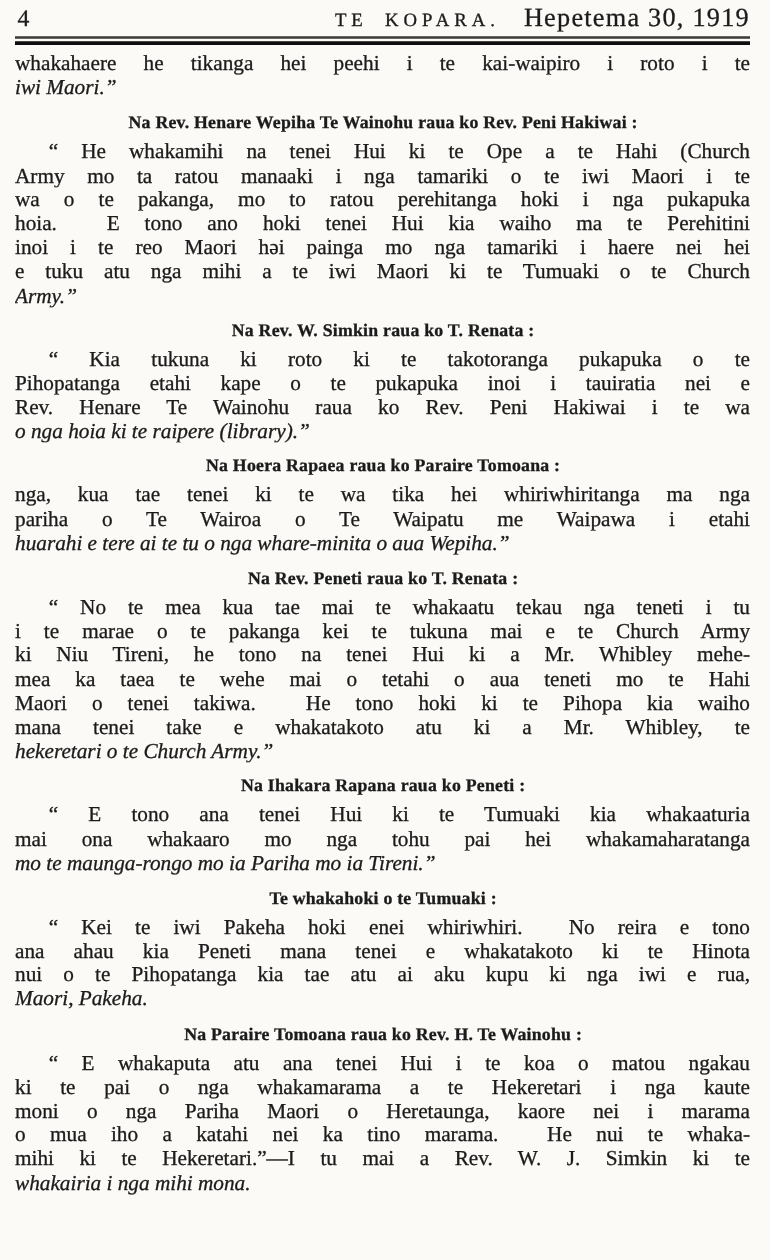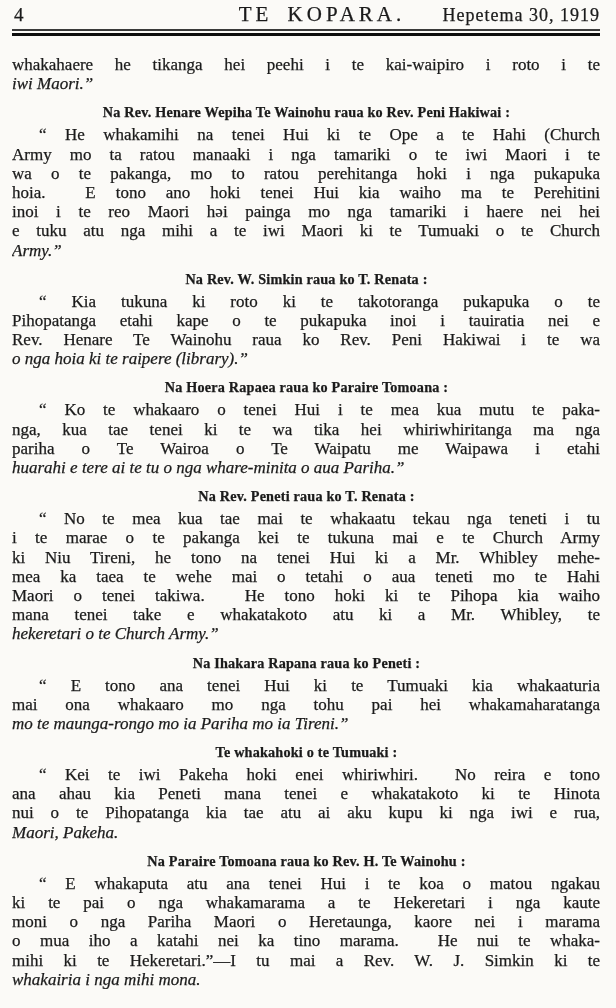--- a/index.html
+++ b/index.html
@@ -27,44 +27,44 @@
     align-items: baseline;
     padding-top: 2px;
     height: 26px;
   }
   .page-number {
     font-size: 19px;
     justify-self: start;
     padding-left: 2px;
   }
   .masthead {
-    font-size: 21px;
+    font-size: 15px;
     letter-spacing: 4px;
     word-spacing: 6px;
     justify-self: center;
     position: relative;
-    left: 16px;
+    left: 28px;
     white-space: nowrap;
   }
   .issue-date {
-    font-size: 18px;
+    font-size: 21px;
     letter-spacing: 1px;
     justify-self: end;
     white-space: nowrap;
   }
   
   .head-rule {
     height: 2px;
     border-top: 2px solid #3a3a3a;
     border-bottom: 3px solid #0e0e0e;
     margin-top: 1px;
   }
   
   .content {
-    padding-top: 19px;
+    padding-top: 5px;
     font-size: 17px;
   }
   .para { margin: 0; }
   .line {
     line-height: 19.2px;
     height: 19.2px;
     text-align: justify;
     text-align-last: justify;
     white-space: normal;
     overflow: hidden;
@@ -111,24 +111,23 @@
       </div>
       <div class="section-heading">Na Rev. W. Simkin raua ko T. Renata :</div>
       <div class="para">
         <div class="line q">“ Kia tukuna ki roto ki te takotoranga pukapuka o te</div>
         <div class="line">Pihopatanga etahi kape o te pukapuka inoi i tauiratia nei e</div>
         <div class="line">Rev. Henare Te Wainohu raua ko Rev. Peni Hakiwai i te wa</div>
         <div class="line last">o nga hoia ki te raipere (library).”</div>
       </div>
       <div class="section-heading">Na Hoera Rapaea raua ko Paraire Tomoana :</div>
       <div class="para">
-        <div class="line q">“ Ko te whakaaro o tenei Hui i te mea kua mutu te paka-</div>
         <div class="line">nga, kua tae tenei ki te wa tika hei whiriwhiritanga ma nga</div>
         <div class="line">pariha o Te Wairoa o Te Waipatu me Waipawa i etahi</div>
-        <div class="line last">huarahi e tere ai te tu o nga whare-minita o aua Pariha.”</div>
+        <div class="line last">huarahi e tere ai te tu o nga whare-minita o aua Wepiha.”</div>
       </div>
       <div class="section-heading">Na Rev. Peneti raua ko T. Renata :</div>
       <div class="para">
         <div class="line q">“ No te mea kua tae mai te whakaatu tekau nga teneti i tu</div>
         <div class="line">i te marae o te pakanga kei te tukuna mai e te Church Army</div>
         <div class="line">ki Niu Tireni, he tono na tenei Hui ki a Mr. Whibley mehe-</div>
         <div class="line">mea ka taea te wehe mai o tetahi o aua teneti mo te Hahi</div>
         <div class="line">Maori o tenei takiwa.&nbsp; He tono hoki ki te Pihopa kia waiho</div>
         <div class="line">mana tenei take e whakatakoto atu ki a Mr. Whibley, te</div>
         <div class="line last">hekeretari o te Church Army.”</div>

